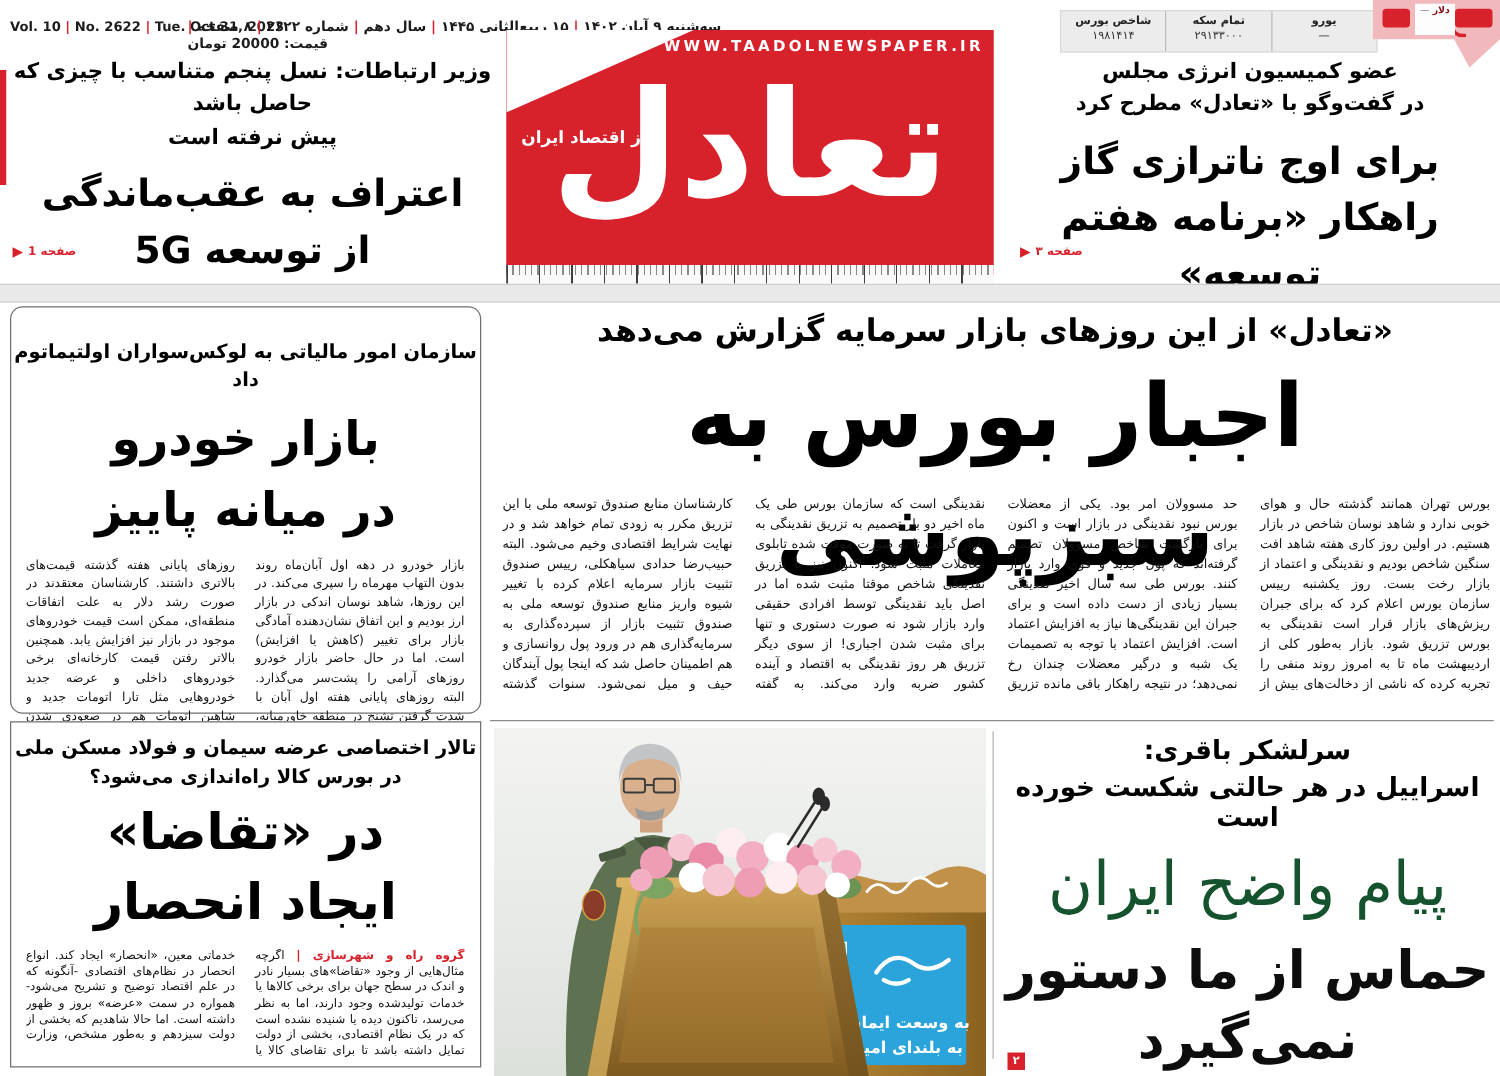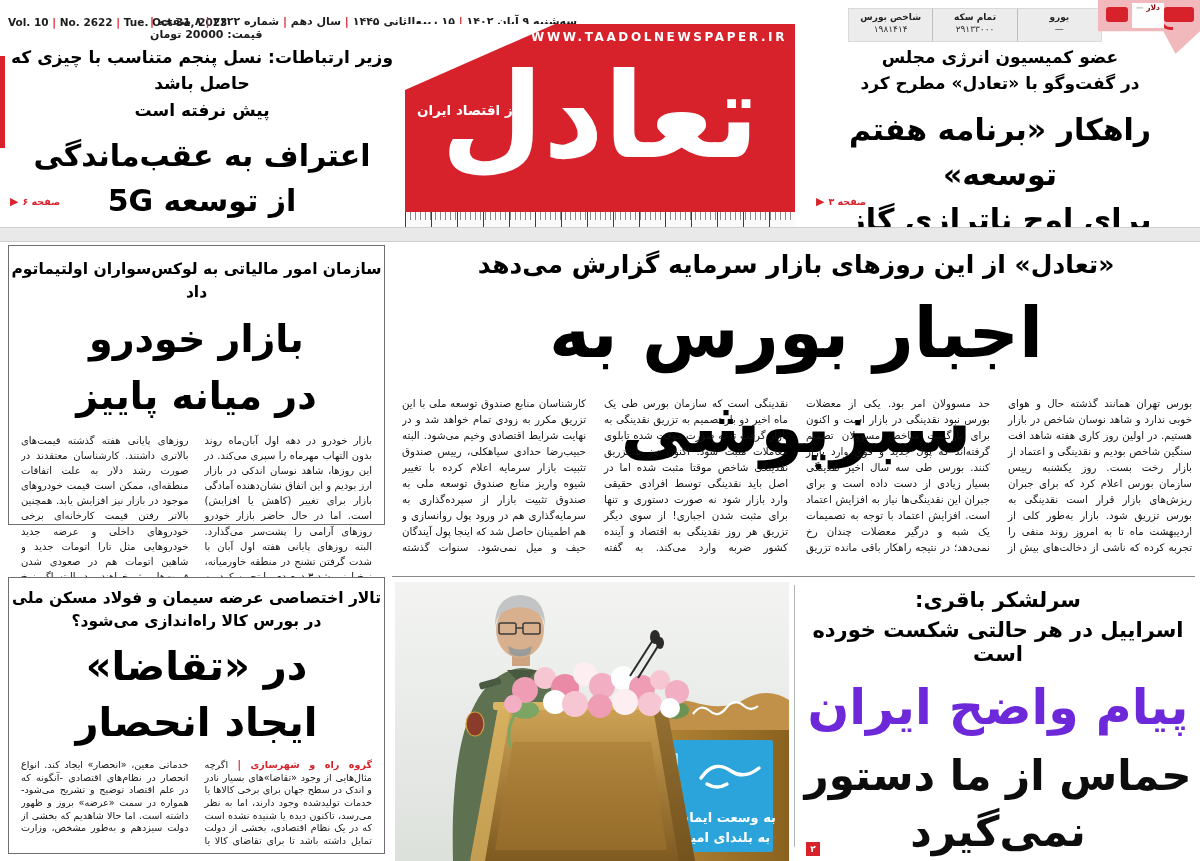--- a/index.html
+++ b/index.html
@@ -48,40 +48,40 @@
         font-size:118px;font-weight:800;line-height:1.2;}
   .logo .tagline{position:absolute;left:12px;top:78px;color:#fff;font-size:13.5px;font-weight:700;}
   .ruler{left:405px;top:212px;width:390px;height:15px;background-color:#fafafa;
         background-image:repeating-linear-gradient(to right,#3f3f3f 0 1px,transparent 1px 26px),
                          repeating-linear-gradient(to right,#8a8a8a 0 1px,transparent 1px 5px);
         background-size:100% 100%,100% 55%;background-repeat:no-repeat,no-repeat;}
   .gray-band{left:0;top:227px;width:1200px;height:13px;background:#e9e9e9;
         border-top:1px solid #cfcfcf;border-bottom:1px solid #cfcfcf;}
   
   .story-box{left:8px;width:377px;border:1px solid #6f6f6f;box-sizing:border-box;text-align:center;background:#fff;}
-  .box-car{top:245px;height:280px;padding-top:12px;}
+  .box-car{top:245px;height:326px;padding-top:24px;border-radius:10px;}
   .box-mono{top:577px;height:277px;padding-top:9px;}
   .box-kicker{font-size:15.5px;font-weight:700;line-height:1.5;color:#000;}
   .box-head{font-size:38px;font-weight:800;line-height:1.5;color:#000;margin-top:6px;}
   .box-head-2{font-size:40px;font-weight:800;line-height:1.42;color:#000;margin-top:4px;}
   .box-body{direction:rtl;text-align:justify;margin:8px 12px 0;column-count:2;column-gap:16px;overflow:hidden;}
   .body-car{font-size:10px;line-height:1.52;height:172px;}
   .body-mono{font-size:9.6px;line-height:1.32;height:101px;}
   .lead-in{color:#d7222c;font-weight:700;}
   
   .lead-kicker{left:400px;top:250px;width:792px;text-align:center;font-size:25px;font-weight:800;color:#000;}
   .lead-head{left:400px;top:286px;width:792px;text-align:center;font-size:70px;font-weight:900;color:#000;line-height:1.35;}
   .lead-body{left:402px;top:396px;width:790px;height:172px;direction:rtl;text-align:justify;
         column-count:4;column-gap:18px;font-size:10.3px;line-height:1.55;overflow:hidden;}
   .hr-main{left:392px;top:576px;width:803px;border-top:1px solid #8a8a8a;height:0;}
   
   .mil-block{left:800px;top:588px;width:396px;text-align:center;}
   .mil-kicker{font-size:21px;font-weight:700;color:#000;}
   .mil-sub{font-size:21px;font-weight:700;color:#000;margin-top:6px;}
-  .mil-gray{font-size:49px;font-weight:700;color:#6d28d9;margin-top:13px;line-height:1.2;}
+  .mil-gray{font-size:49px;font-weight:400;color:#14532d;margin-top:13px;line-height:1.2;}
   .mil-black{font-size:42px;font-weight:900;color:#0d0d0d;margin-top:10px;line-height:1.35;}
   .v-div{left:794px;top:585px;height:262px;border-left:1px solid #b5b5b5;width:0;}
   .pnum{left:806px;top:842px;width:14px;height:14px;background:#d7222c;color:#fff;
         font-size:9px;line-height:14px;text-align:center;font-weight:700;}
   
   .photo{left:395px;top:582px;width:394px;height:279px;overflow:hidden;}
 </style>
 </head>
 <body>
 
@@ -124,40 +124,40 @@
     <div class="kicker">
       <div>وزیر ارتباطات: نسل پنجم متناسب با چیزی که حاصل باشد</div>
       <div>پیش نرفته است</div>
     </div>
     <div class="tophead">
       <div>اعتراف به عقب‌ماندگی</div>
       <div>از توسعه 5G</div>
     </div>
     <div class="page-ref ref-left">
       <span class="tri">▶</span>
-      <span class="ref-txt">صفحه ۶</span>
+      <span class="ref-txt">صفحه 1</span>
     </div>
   </div>
 
   <div class="abs logo">
     <div class="notch"></div>
     <div class="url">WWW.TAADOLNEWSPAPER.IR</div>
     <div class="name">تعادل</div>
     <div class="tagline">نیاز اقتصاد ایران</div>
   </div>
   <div class="abs ruler"></div>
 
   <div class="abs topblock tb-right">
     <div class="kicker">
       <div>عضو کمیسیون انرژی مجلس</div>
       <div>در گفت‌وگو با «تعادل» مطرح کرد</div>
     </div>
     <div class="tophead">
+      <div>برای اوج ناترازی گاز</div>
       <div>راهکار «برنامه هفتم توسعه»</div>
-      <div>برای اوج ناترازی گاز</div>
     </div>
     <div class="page-ref ref-right">
       <span class="tri">▶</span>
       <span class="ref-txt">صفحه ۳</span>
     </div>
   </div>
 
   <div class="abs gray-band"></div>
 
   <div class="abs story-box box-car">

